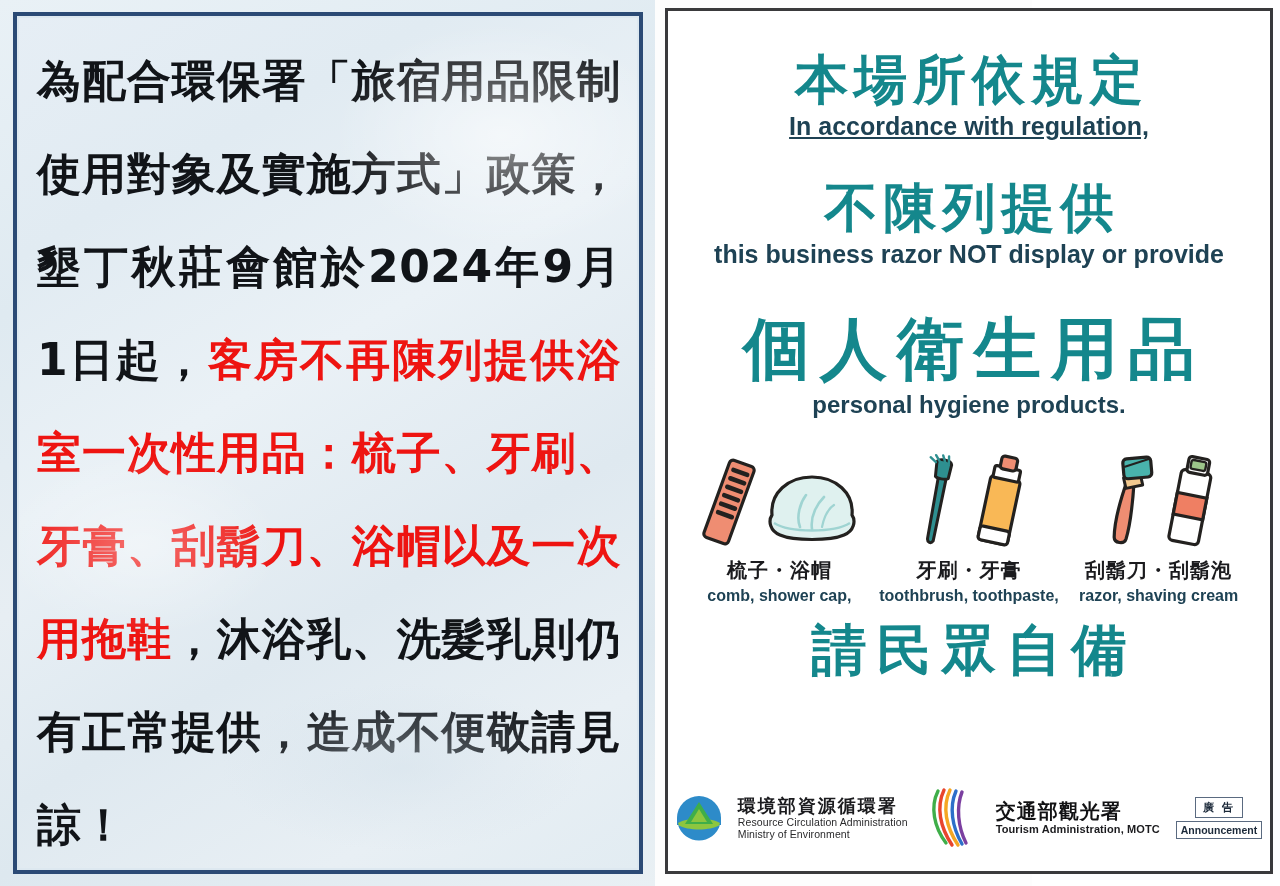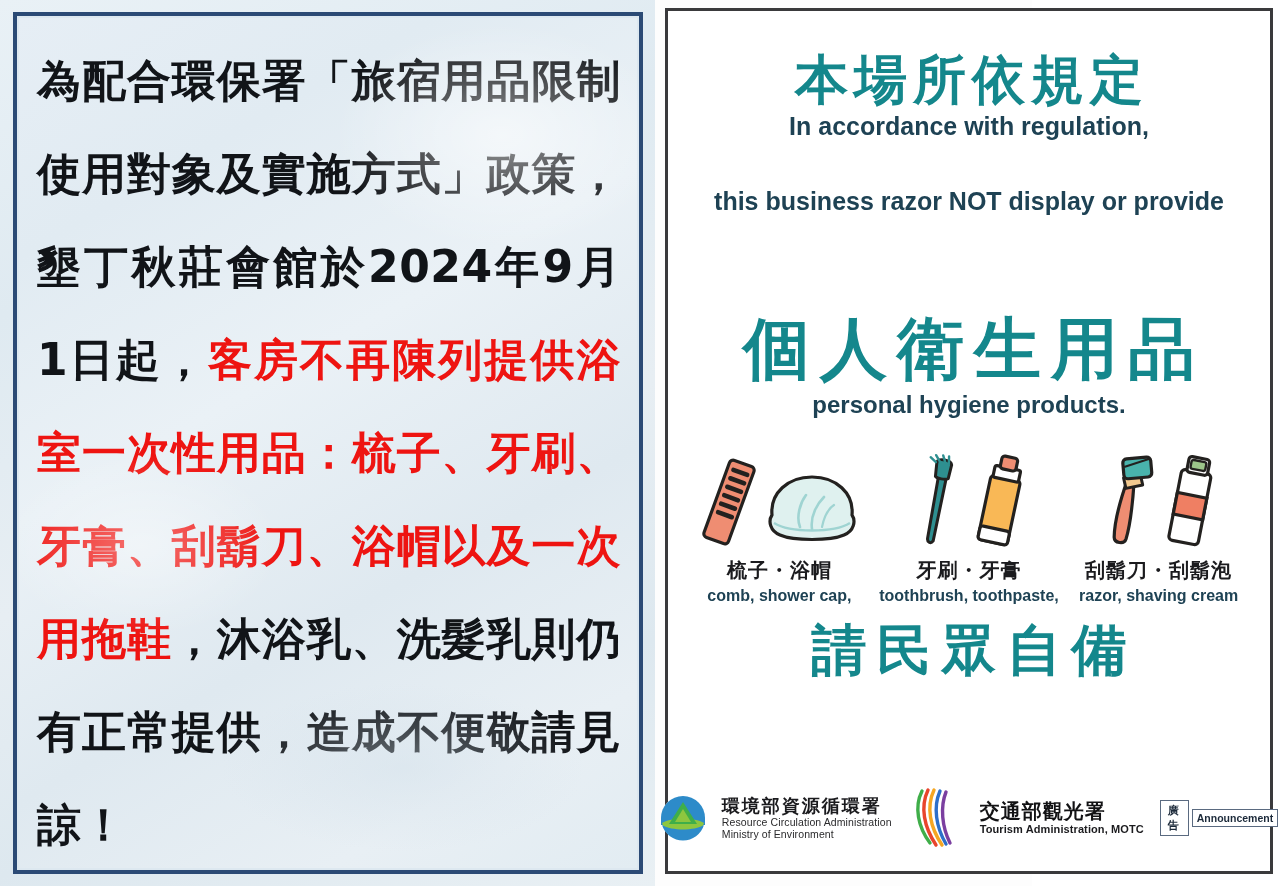--- a/index.html
+++ b/index.html
@@ -65,21 +65,21 @@
   }
   .en-sub{
     color:#1e4254;
     font-weight:bold;
     line-height:1.1;
     white-space:nowrap;
   }
 
   #head1{position:absolute;left:0;right:0;top:42px;}
   #head1 .cn-head{font-size:53px;}
-  #head1 .en-sub{font-size:25px;margin-top:7px;}
+  #head1 .en-sub{font-size:25px;margin-top:7px;text-decoration:underline;}
 
   #head2{position:absolute;left:0;right:0;top:170px;}
   #head2 .cn-head{font-size:53px;}
   #head2 .en-sub{font-size:25px;margin-top:7px;}
 
   #head3{position:absolute;left:0;right:0;top:305px;}
   #head3 .cn-head{font-size:67px;letter-spacing:10px;text-indent:10px;}
   #head3 .en-sub{font-size:24px;margin-top:9px;}
 
   #head4{position:absolute;left:0;right:0;top:612px;}
@@ -111,21 +111,21 @@
   .logo-cn{
     font-family:"DejaVu Sans","Liberation Sans",sans-serif;
     font-weight:bold;font-size:18px;color:#1b1b1e;letter-spacing:2px;white-space:nowrap;
   }
   .logo-en{font-size:10.5px;color:#2a2a2c;white-space:nowrap;letter-spacing:.1px;}
   .logo-cn2{
     font-family:"DejaVu Sans","Liberation Sans",sans-serif;
     font-weight:bold;font-size:20px;color:#121214;letter-spacing:1px;white-space:nowrap;
   }
   .logo-en2{font-size:11px;color:#1b1b1e;font-weight:bold;white-space:nowrap;letter-spacing:.1px;}
-  .ann-box{display:flex;flex-direction:row;align-items:center;gap:3px;margin-left:10px;}
+  .ann-box{display:flex;flex-direction:column;align-items:center;gap:3px;margin-left:10px;}
   .ann-cn,.ann-en{
     border:1px solid #5a6a80;color:#1c2a3a;background:#fff;
     font-weight:bold;text-align:center;
   }
   .ann-cn{font-size:11px;padding:2px 7px;letter-spacing:2px;font-family:"DejaVu Sans",sans-serif;}
   .ann-en{font-size:10.5px;padding:2px 4px;}
 </style>
 </head>
 <body>
 
@@ -141,20 +141,21 @@
 
   <div class="right-panel">
     <div class="poster-inner">
 
       <div class="line-block" id="head1">
         <div class="cn-head">本場所依規定</div>
         <div class="en-sub">In accordance with regulation,</div>
       </div>
 
       <div class="line-block" id="head2">
+        <div class="cn-head">不陳列提供</div>
         <div class="en-sub">this business razor NOT display or provide</div>
       </div>
 
       <div class="line-block" id="head3">
         <div class="cn-head">個人衛生用品</div>
         <div class="en-sub">personal hygiene products.</div>
       </div>
 
       <div class="icon-row">
 

